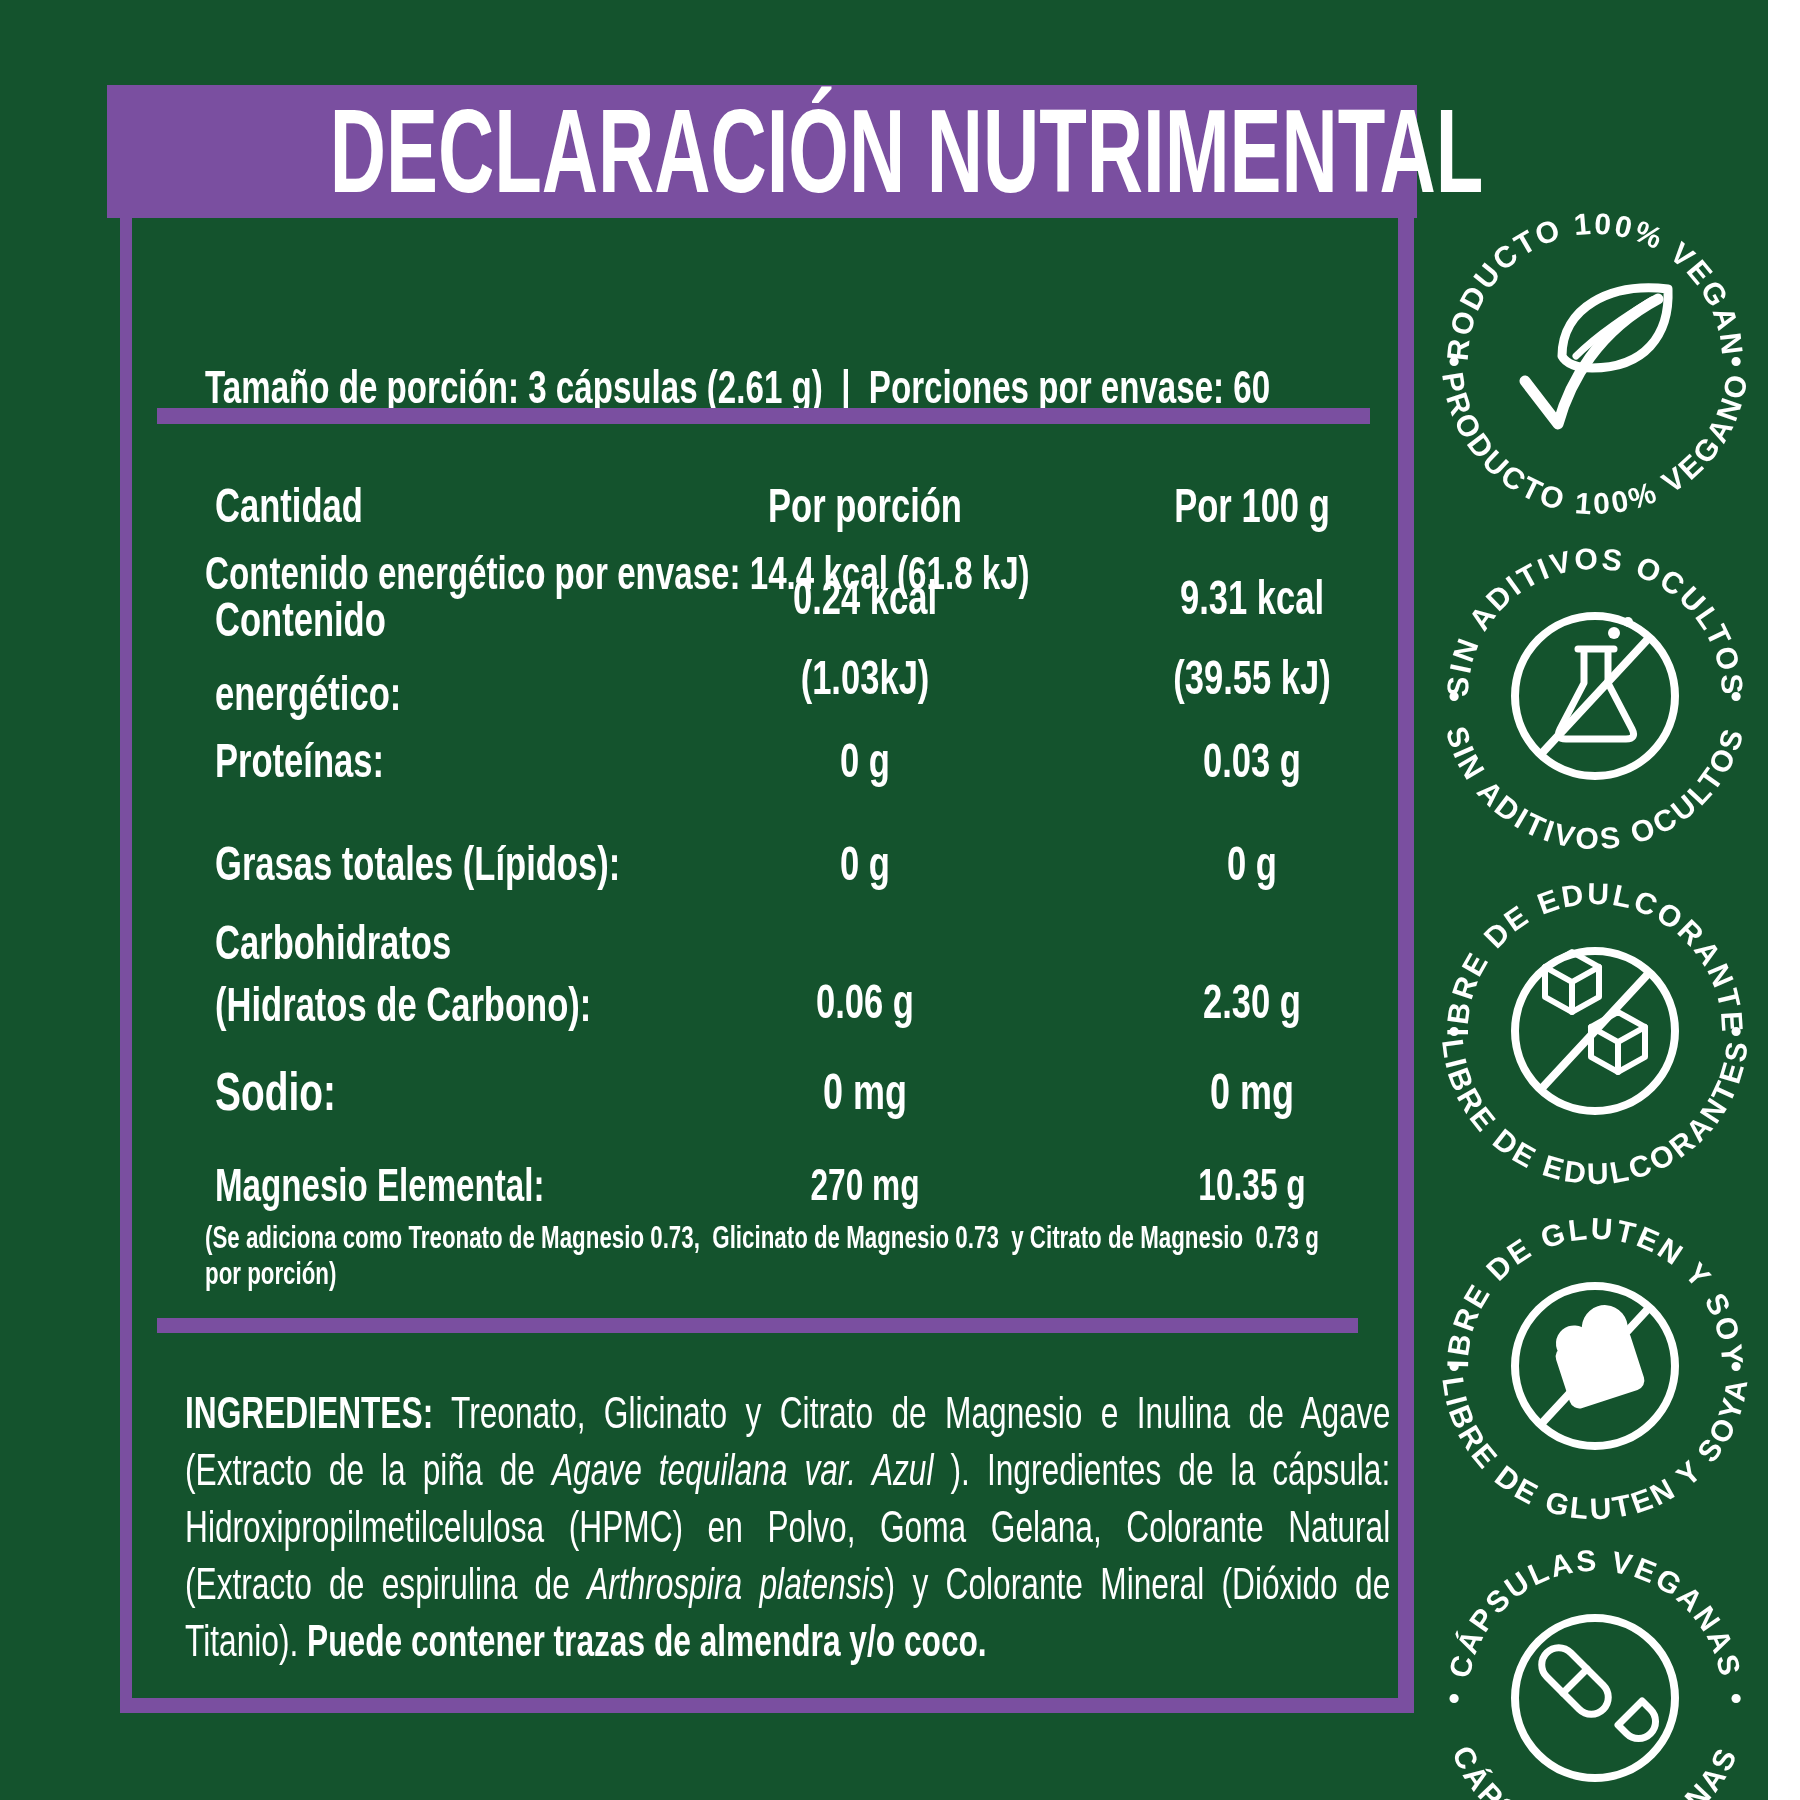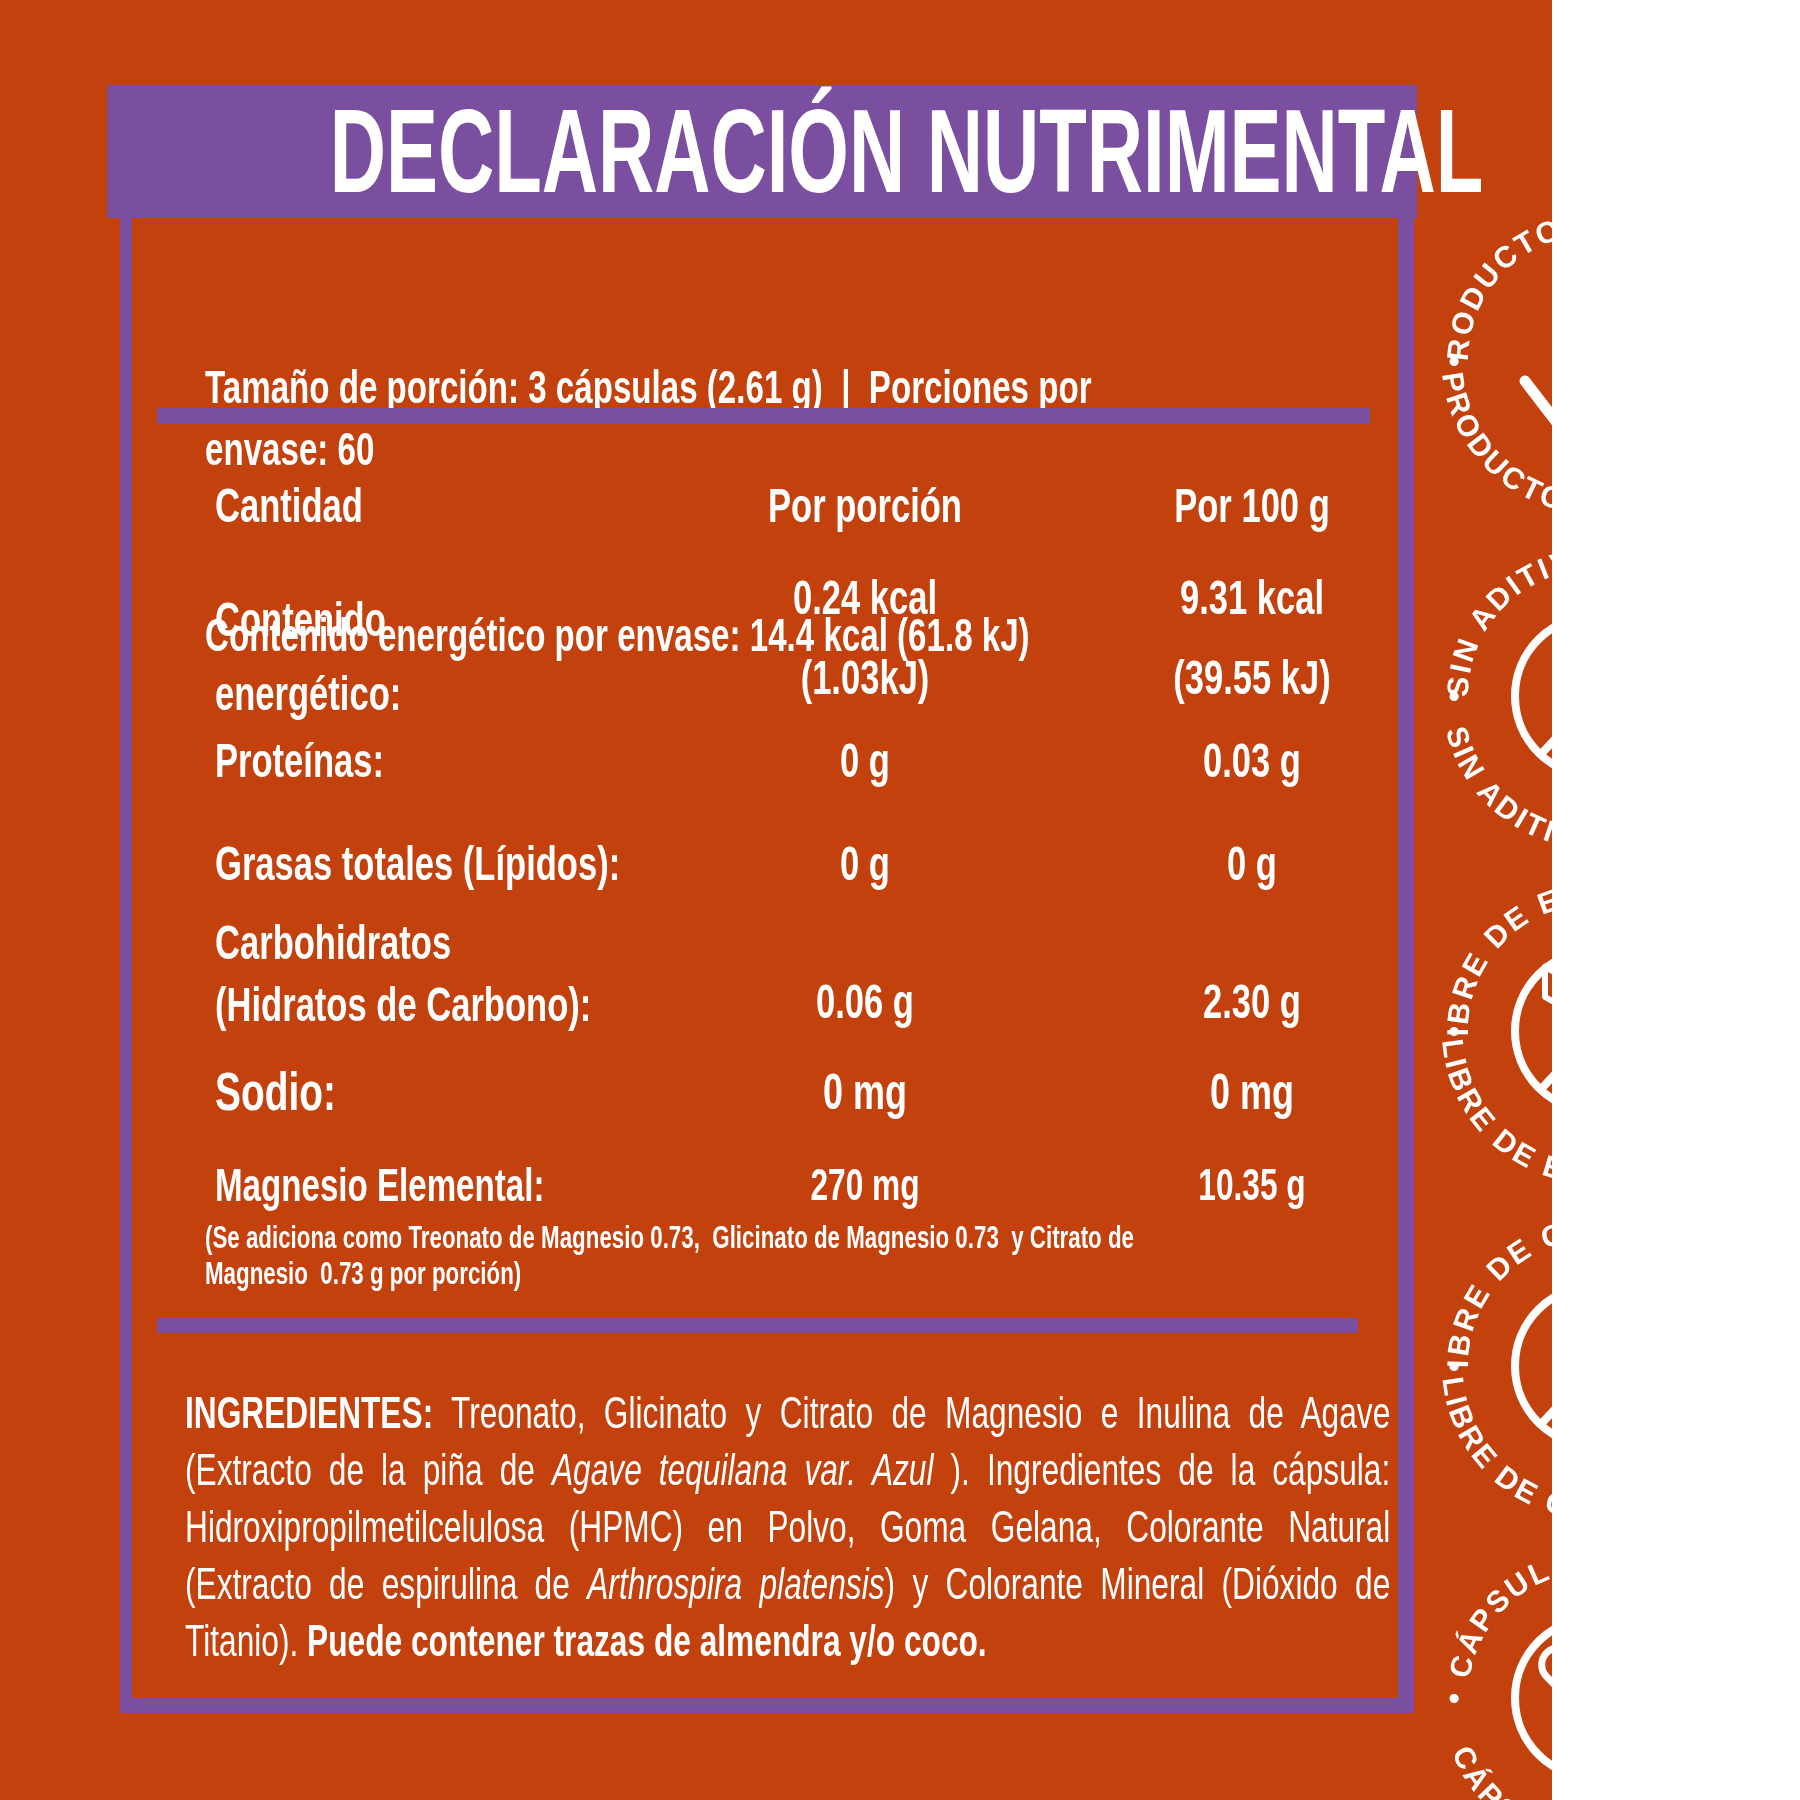--- a/index.html
+++ b/index.html
@@ -1,18 +1,18 @@
 <!DOCTYPE html>
 <html><head>
 <meta charset="utf-8">
 <style>
   html,body{margin:0;padding:0;}
   .page{
-    position:relative; width:1552px; height:1800px; overflow:hidden;
-    background:#c2410c; color:#ffffff;
+    position:relative; width:1768px; height:1800px; overflow:hidden;
+    background:#14532d; color:#ffffff;
     font-family:"Liberation Sans", sans-serif;
   }
   .abs{position:absolute;}
   
   .cx-left{transform:scaleX(0.72); transform-origin:left top;}
   .cx-center{transform:scaleX(0.72); transform-origin:center top;}
 
   .title-bar{
     left:107px; top:85px; width:1310px; height:133px;
     background:#7A4FA0;

